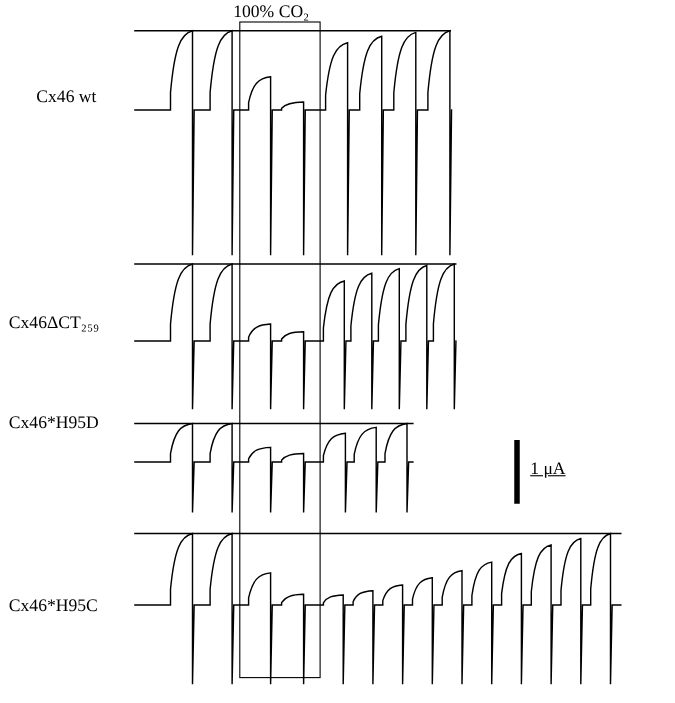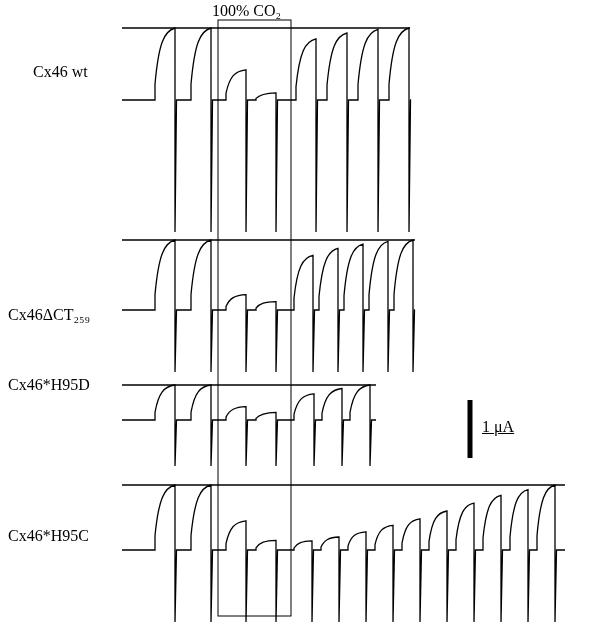--- a/index.html
+++ b/index.html
@@ -13,24 +13,24 @@
   }
   .fig svg { position: absolute; left: 0; top: 0; }
   .lbl {
     position: absolute;
     color: #000;
     font-size: 16px;
     white-space: nowrap;
     font-family: "Liberation Serif", "DejaVu Serif", serif;
   }
   .lbl-co2   { left: 212px; top: 2px; }
-  .lbl-t0    { left: 33px;  top: 63px; }
-  .lbl-t1    { left: 8px;   top: 285px; margin-top: 21px; }
+  .lbl-t0    { left: 33px;  top: 80px; }
+  .lbl-t1    { left: 8px;   top: 285px; }
   .lbl-t2    { left: 8px;   top: 376px; }
-  .lbl-t3    { left: 8px;   top: 527px; }
+  .lbl-t3    { left: 8px;   top: 542px; }
   .lbl-scale { left: 482px; top: 418px; text-decoration: underline; }
 </style>
 </head>
 <body>
 
 <div class="fig">
   <svg id="traces-svg" width="614" height="639" viewBox="0 0 614 639">
       <rect x="218" y="20" width="73" height="596" fill="none" stroke="#000000" stroke-width="1"></rect>
       <line x1="122" y1="28" x2="410" y2="28" stroke="#000000" stroke-width="1.3"></line>
       <path d="M 122 100 L 155 100 L 155 84.2 C 158.6 43.8 164.0 30.9 175 28.0 L 175 232 L 176.5 100 L 191 100 L 191 84.2 C 194.6 43.8 200.0 30.9 211 28.0 L 211 232 L 212.5 100 L 226 100 L 226 93.3 C 229.6 76.4 235.0 71.0 246 69.8 L 246 232 L 247.5 100 L 256 100 L 256 98.4 C 259.6 94.4 265.0 93.1 276 92.8 L 276 232 L 277.5 100 L 296 100 L 296 86.5 C 299.6 52.3 305.0 41.2 316 38.8 L 316 232 L 317.5 100 L 327 100 L 327 85.3 C 330.6 47.8 336.0 35.7 347 33.0 L 347 232 L 348.5 100 L 358 100 L 358 84.5 C 361.6 45.0 367.0 32.3 378 29.4 L 378 232 L 379.5 100 L 389 100 L 389 84.2 C 392.6 43.8 398.0 30.9 409 28.0 L 409 232 L 410.5 100 L 410 100" fill="none" stroke="#000000" stroke-width="1.3" stroke-linejoin="miter"></path>

